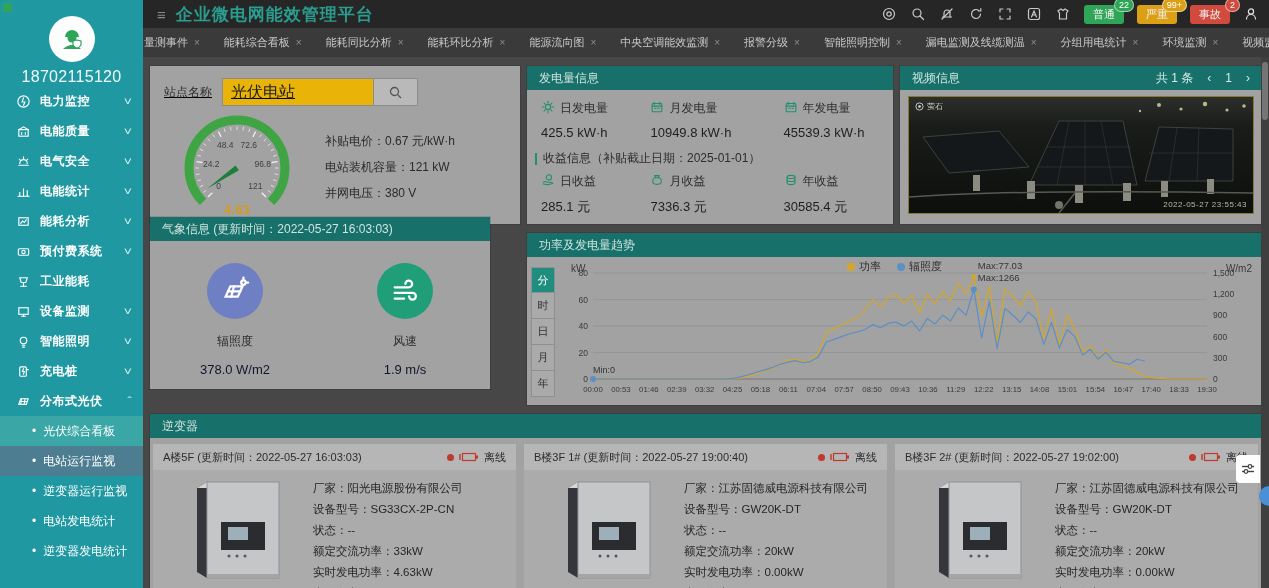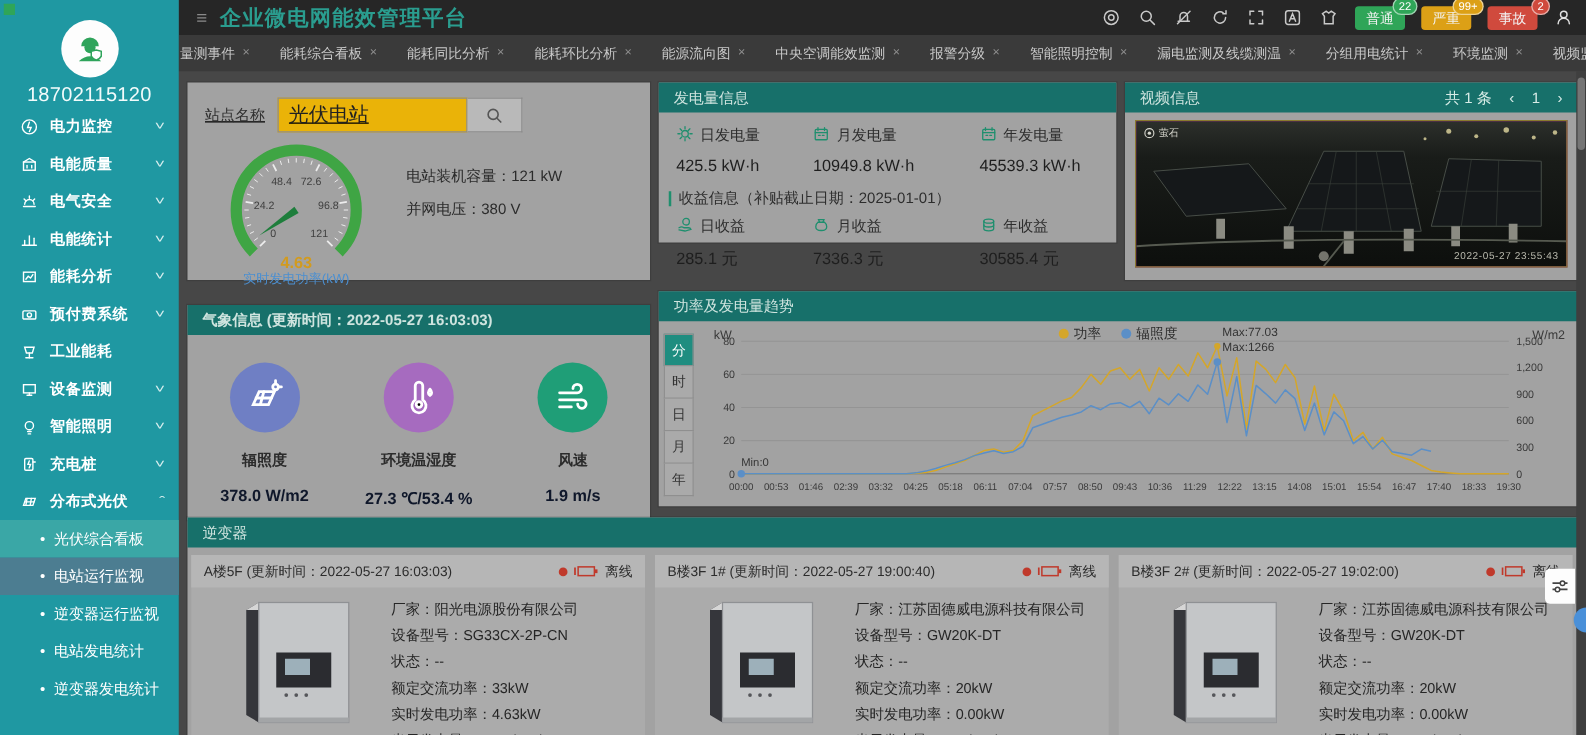--- a/index.html
+++ b/index.html
@@ -52,40 +52,40 @@
   .st-lbl { font-size:12px; color:#2f2f2f; margin-right:10px; }
   .st-input { width:152px; height:28px; background:#eab308; border:1px solid #8c8c8c; font-size:16px;
     color:#222; padding:0 8px; font-family:inherit; }
   .st-search { width:44px; height:28px; background:#b9b9b9; border:1px solid #8c8c8c; border-left:none;
     cursor:pointer; display:flex; align-items:center; justify-content:center; }
   .st-body { display:flex; }
   .gauge-wrap { width:175px; position:relative; }
   .st-info { font-size:12px; color:#2b2b2b; padding-top:22px; line-height:26px; }
 
   
-  #gen { left:384px; top:9px; width:366px; height:128px; }
+  #gen { left:384px; top:9px; width:366px; height:158px; }
   .gen-grid { display:flex; padding:10px 0 0 14px; }
   .gen-col { width:120px; }
   .gen-col.wide { width:146px; }
   .g-label { display:flex; align-items:flex-end; gap:5px; font-size:12px; color:#2d2d2d; }
   .g-value { font-size:13px; color:#1e1e1e; margin-top:8px; }
   .income-hd { display:flex; align-items:center; margin:10px 0 6px 8px; font-size:12px; color:#2d2d2d; }
   .income-bar { width:2px; height:12px; background:#1f8f6e; margin-right:6px; }
 
   
   #video { left:757px; top:9px; width:362px; height:158px; }
   #video .panel-hd { justify-content:space-between; }
   .vid-pg { display:flex; align-items:center; gap:14px; font-size:12px; color:#d6ebe6; }
   .vid-pg .arr { cursor:pointer; font-size:12px; }
-  .vid-frame { margin:6px 8px; height:118px; border:1px solid #8a7a2f; position:relative; background:#701a75; }
+  .vid-frame { margin:6px 8px; height:118px; border:1px solid #8a7a2f; position:relative; background:#7f1d1d; }
   .vid-overlay { position:absolute; left:6px; top:4px; color:#d8d8cf; font-size:8px; display:flex; gap:3px; align-items:center; }
   .vid-ts { position:absolute; right:6px; bottom:4px; color:#b9b9ad; font-size:8px; letter-spacing:.5px; }
 
   
-  #weather { left:7px; top:187px; width:370px; height:172px;font-weight:bold; }
+  #weather { left:7px; top:160px; width:340px; height:172px; }
   .wx-row { display:flex; justify-content:space-around; padding-top:22px; }
   .wx-item { text-align:center; width:110px; }
   .wx-circle { width:56px; height:56px; border-radius:50%; margin:0 auto; display:flex; align-items:center; justify-content:center; }
   .wx-name { font-size:12px; color:#2b2b2b; margin-top:14px; }
   .wx-val { font-size:13px; color:#0f172a; margin-top:12px; }
 
   
   #trend { left:384px; top:176px; width:735px; height:172px; }
   .trend-body { position:relative; height:146px; }
   .ptabs { position:absolute; left:4px; top:10px; width:24px; }
@@ -424,20 +424,21 @@
               <text x="75.19624700677178" y="41.83383037110244" font-size="8.5" fill="#3f3f3f" text-anchor="middle">48.4</text>
               <text x="98.80375299322822" y="41.83383037110244" font-size="8.5" fill="#3f3f3f" text-anchor="middle">72.6</text>
               <text x="112.67989685547359" y="60.932703908954" font-size="8.5" fill="#3f3f3f" text-anchor="middle">96.8</text>
               <text x="105.38477631085024" y="83.38477631085024" font-size="8.5" fill="#3f3f3f" text-anchor="middle">121</text>
               <polygon points="57.39158576517884,82.47783695850809 88.91503799505576,64.30924868247074 85.51505256064694,59.39329113586523" fill="#1e7e3c"></polygon>
               <text x="87" y="108" font-size="13" font-weight="bold" fill="#d29b1f" text-anchor="middle">4.63</text>
               <text x="87" y="120" font-size="10.5" fill="#4c8fd0" text-anchor="middle">实时发电功率(kW)</text>
             </svg>
         </div>
         <div class="st-info" id="st-info">
+            <div>补贴电价：0.67 元/kW·h</div>
             <div>电站装机容量：121 kW</div>
             <div>并网电压：380 V</div>
           </div>
       </div>
     </section>
 
     <section class="panel" id="gen">
       <div class="panel-hd">发电量信息</div>
       <div class="panel-bd">
         <div class="gen-grid" id="gen-metrics">
@@ -608,31 +609,20 @@
                 <line x1="4.2" y1="8.2" x2="10.8" y2="8.2"></line>
                 <circle cx="12.5" cy="3.5" r="1.2"></circle>
                 <line x1="12.5" y1="0.8" x2="12.5" y2="1.7"></line>
                 <line x1="15" y1="3.5" x2="14.2" y2="3.5"></line>
               </svg>
             </div>
             <div class="wx-name">辐照度</div>
             <div class="wx-val">378.0 W/m2</div>
           </div>
           <div class="wx-item">
-            <div class="wx-circle" style="background:#a66bbf">
-              <svg width="30" height="30" viewBox="0 0 16 16" fill="none" stroke="#ffffff" stroke-width="1.2" stroke-linecap="round">
-                <path d="M6.5 3 a1.6 1.6 0 0 1 3.2 0 V9 a3 3 0 1 1 -3.2 0 Z"></path>
-                <circle cx="8.1" cy="11" r="1.2" fill="currentColor"></circle>
-                <path d="M12.8 4.5 q1.4 1.6 0 2.6 q-1.4 -1 0 -2.6"></path>
-              </svg>
-            </div>
-            <div class="wx-name">环境温湿度</div>
-            <div class="wx-val">27.3 ℃/53.4 %</div>
-          </div>
-          <div class="wx-item">
             <div class="wx-circle" style="background:#1f9e77">
               <svg width="30" height="30" viewBox="0 0 16 16" fill="none" stroke="#ffffff" stroke-width="1.2" stroke-linecap="round">
                 <path d="M2.5 6 H10 a1.8 1.8 0 1 0 -1.8 -1.8"></path>
                 <path d="M2.5 9 H12 a1.8 1.8 0 1 1 -1.8 1.8"></path>
                 <path d="M2.5 12 H7.5"></path>
               </svg>
             </div>
             <div class="wx-name">风速</div>
             <div class="wx-val">1.9 m/s</div>
           </div>

